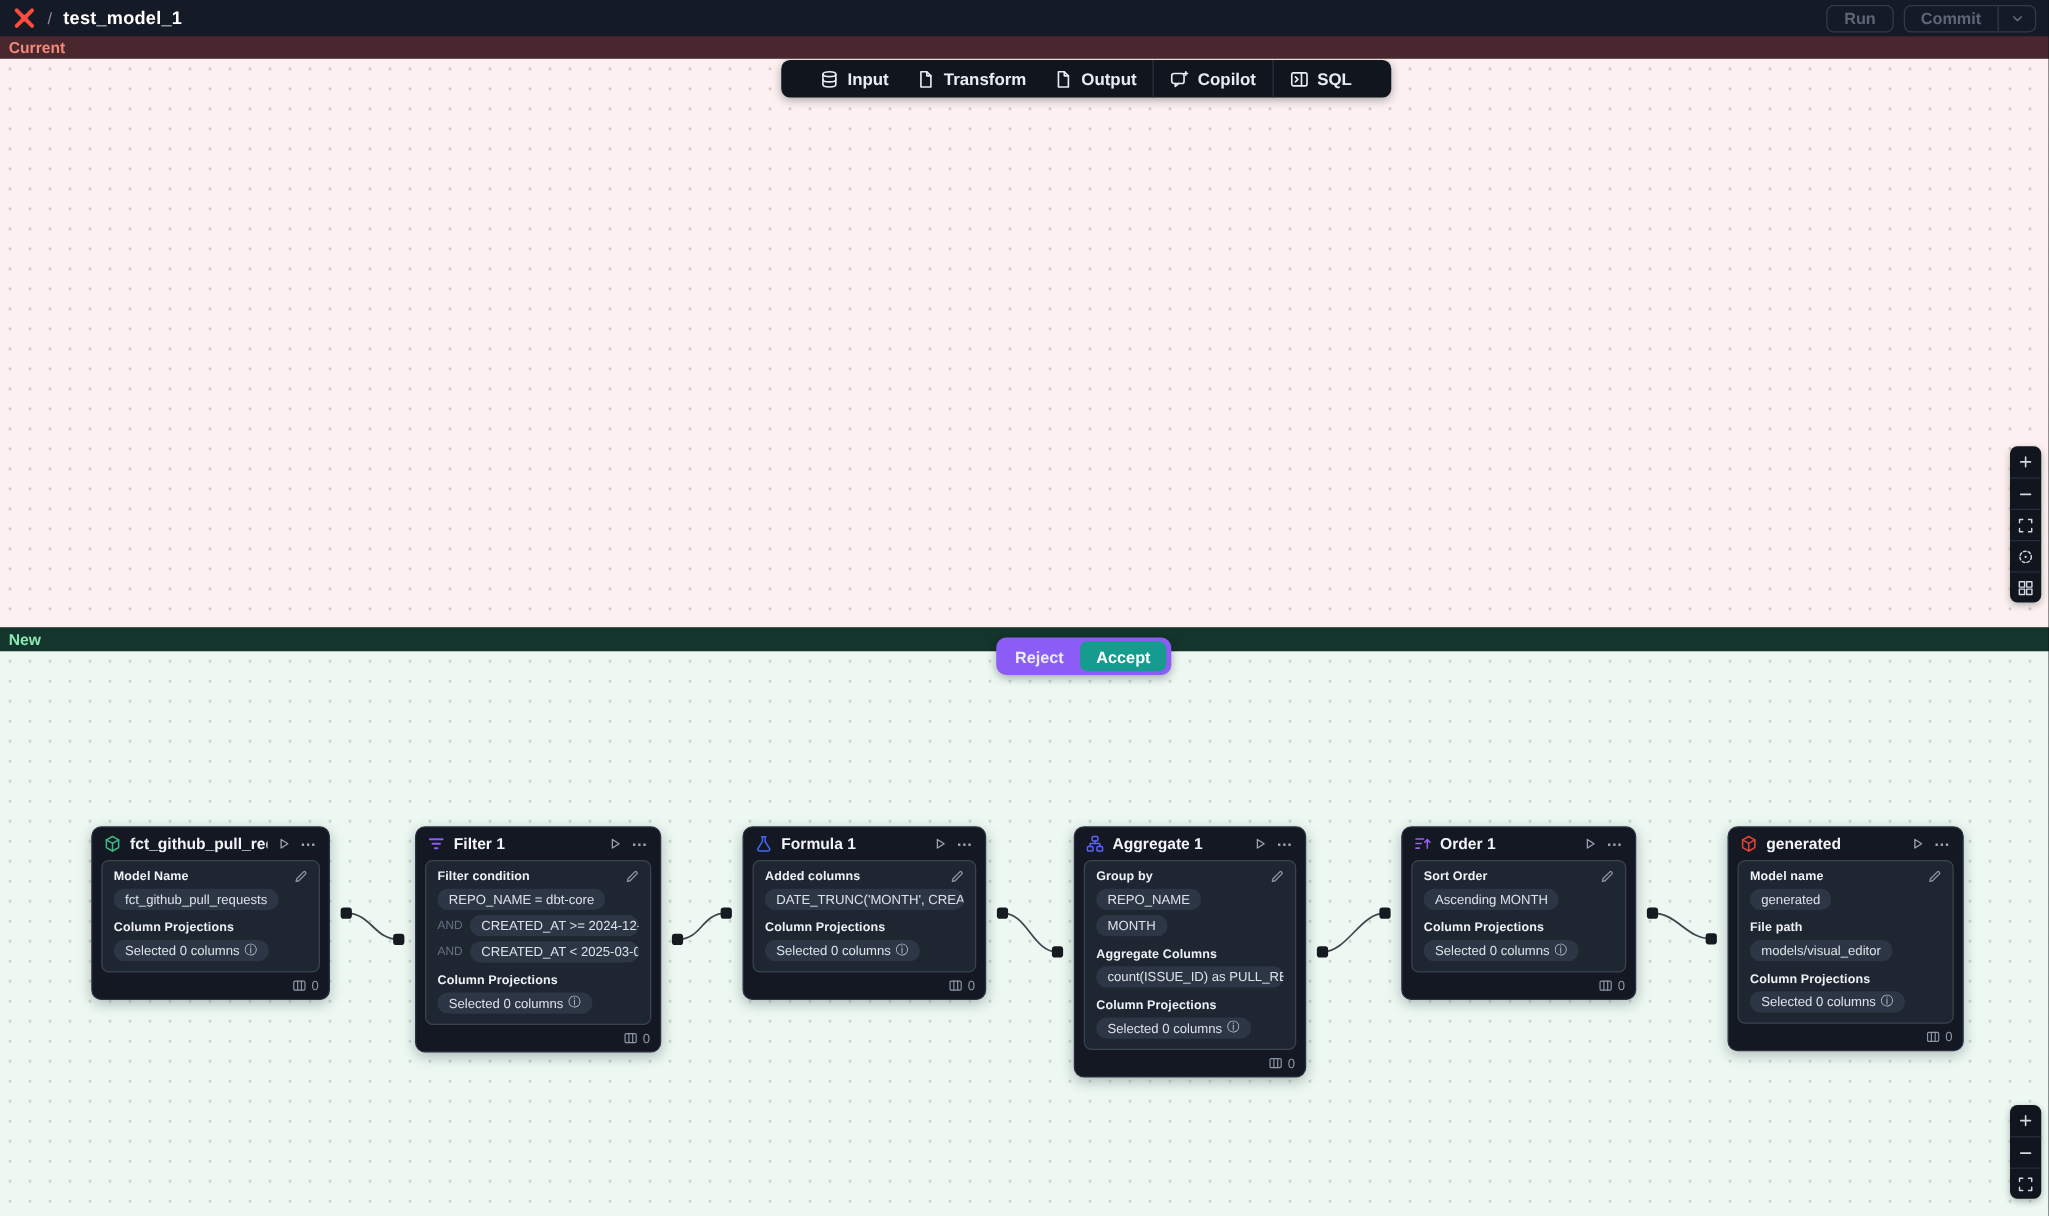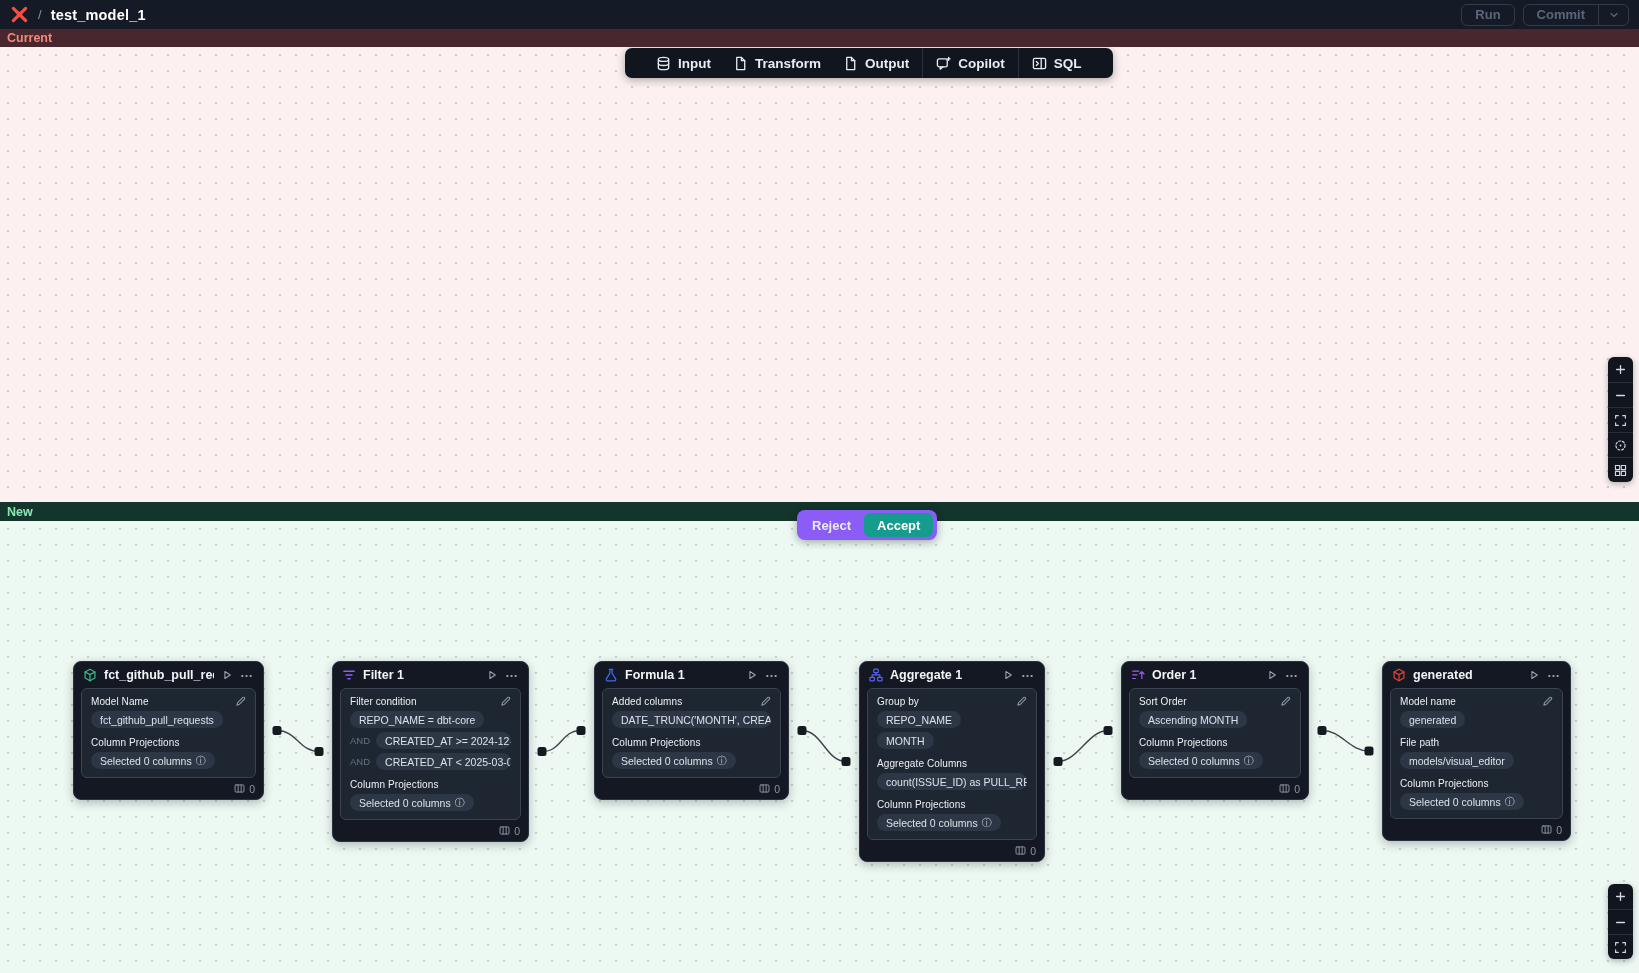--- a/index.html
+++ b/index.html
@@ -61,21 +61,21 @@
   .node { position:absolute; background:#131823; border:1px solid #2a3140; border-radius:8px;
     box-shadow:0 3px 10px rgba(20,30,45,.28); display:flex; flex-direction:column; z-index:3; }
   .node-header { height:26px; display:flex; align-items:center; gap:7px; padding:0 9px; flex:none; }
   .node-title { color:#f2f4f7; font-weight:700; font-size:12.5px; white-space:nowrap; flex:1; overflow:hidden; }
   .hdr-ico { display:flex; align-items:center; flex:none; }
   .node-play, .node-menu { color:#9aa3b2; display:flex; align-items:center; cursor:pointer; flex:none; }
   .node-menu { font-size:13px; font-weight:700; letter-spacing:1px; line-height:1; padding-bottom:5px; }
   .node-card { margin:0 7px; background:#1e2631; border:1px solid #3a4350; border-radius:6px;
     padding:7px 9px 8px; position:relative; }
   .f-section + .f-section { margin-top:9px; }
-  .f-label { color:#eef1f5; font-size:10px; font-weight:400; margin-bottom:4px; letter-spacing:.1px; }
+  .f-label { color:#eef1f5; font-size:10px; font-weight:700; margin-bottom:4px; letter-spacing:.1px; }
   .chip-row { display:flex; align-items:center; gap:6px; margin-bottom:4px; }
   .chip-row:last-child { margin-bottom:0; }
   .chip-prefix { color:#667084; font-size:9.5px; font-weight:400; flex:none; }
   .chip { background:#2d3644; color:#dde2e9; font-size:10.5px; line-height:1.15;
     padding:2.5px 9px; border-radius:9px; white-space:nowrap; overflow:hidden;
     text-overflow:ellipsis; max-width:100%; display:inline-flex; align-items:center; gap:4px; }
   .chip .info-glyph { font-size:10px; color:#c3cad4; font-style:normal; }
   .pencil-btn { position:absolute; top:6px; right:8px; color:#8d96a6; cursor:pointer; display:flex; }
   .node-footer { height:21px; display:flex; align-items:center; justify-content:flex-end; gap:4px;
     padding:0 8px; color:#8b95a5; font-size:10.5px; flex:none; }

